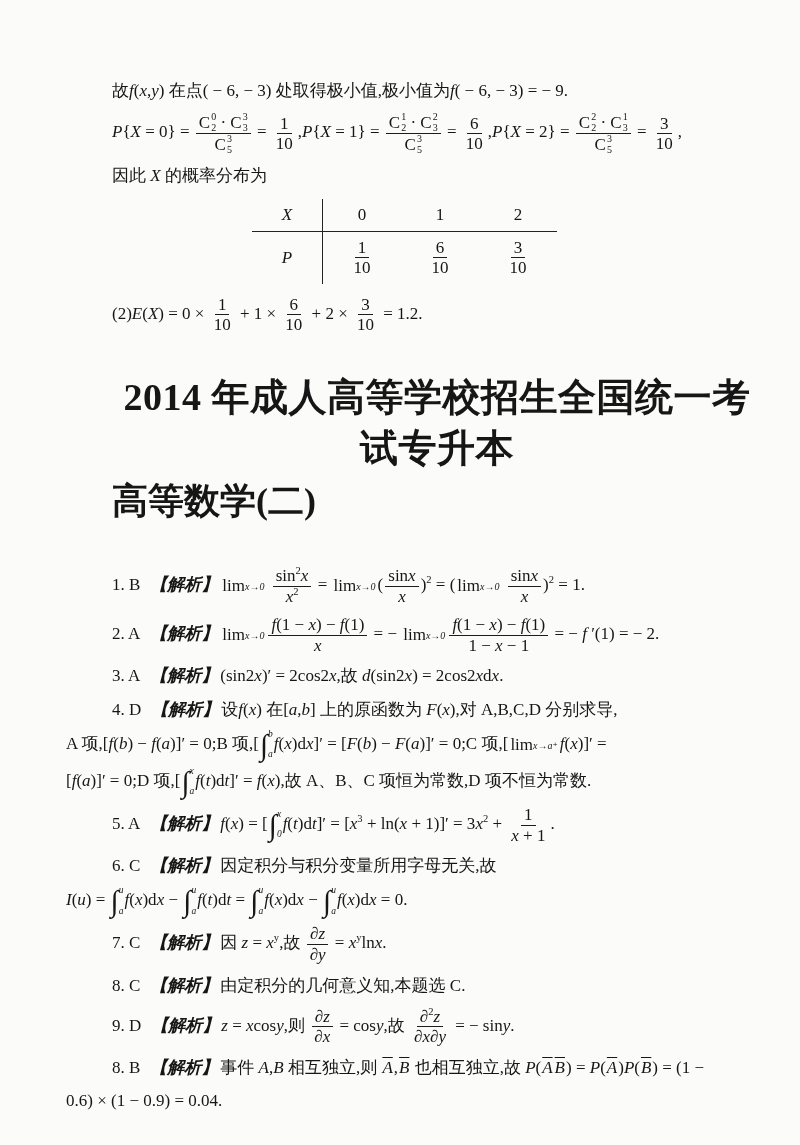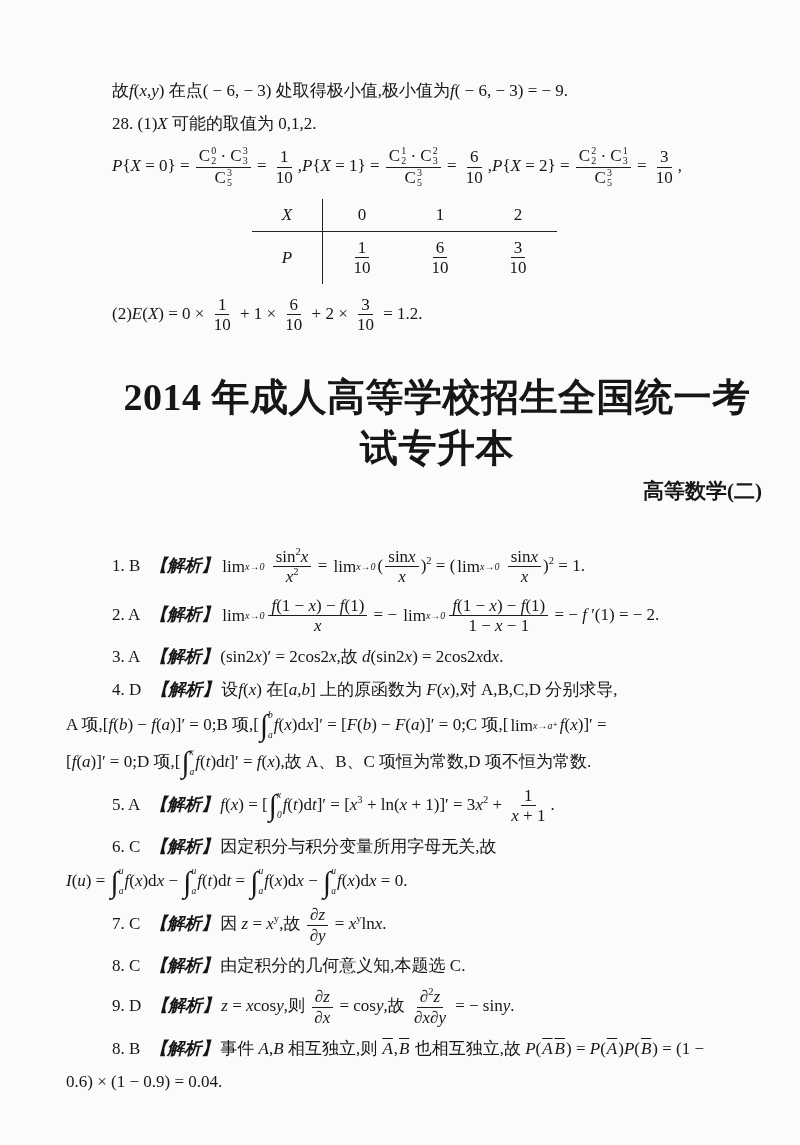--- a/index.html
+++ b/index.html
@@ -40,37 +40,36 @@
   
   .dist-table{display:inline-block;margin:2px 0 10px 140px;text-align:center;}
   .trow{display:flex;align-items:center;}
   .trow-top{border-bottom:1.5px solid #232323;}
   .tcell{width:78px;display:flex;justify-content:center;align-items:center;padding:3px 0;}
   .tlabel{width:70px;border-right:1.5px solid #232323;font-style:italic;align-self:stretch;}
   .trow-top .tcell{min-height:26px;}
   .trow-bot .tcell{min-height:46px;}
   
   .title1{font-weight:bold;font-size:38px;text-align:center;margin:36px 0 4px 0;line-height:1.35;letter-spacing:0.5px;}
-  .title2{font-weight:bold;font-size:21px;text-align:right;margin:0 0 40px 0;line-height:1.3;}
+  .title2{font-weight:bold;font-size:36px;text-align:left;margin:0 0 40px 0;line-height:1.3;}
   
   .section{font-family:"Liberation Sans","DejaVu Sans",sans-serif;font-weight:bold;font-size:16px;margin:0 0 12px 2px;}
   
   .answer{margin:0 0 7px 0;}
   .answer .first{line-height:1.55;}
   .alabel{margin-right:10px;}
   .marker{font-weight:bold;margin-right:2px;font-style:italic;}
   .cont{margin-left:-46px;margin-bottom:7px;line-height:1.55;}
 </style>
 </head>
 <body>
 
 <div class="page">
 
   <div class="line">故<i>f</i>(<i>x</i>,<i>y</i>) 在点( − 6, − 3) 处取得极小值,极小值为<i>f</i>( − 6, − 3) = − 9.</div>
-  <div class="line">28. (1)<i>X</i> 可能的取值为 0,1,2.</div>
   <div class="line"><i>P</i>{<i>X</i> = 0} = <span class="frac">
         <span class="num"><span class="csub">
             <span class="cbase">C</span>
             <span class="ccol">
               <span>0</span>
               <span>2</span>
             </span>
           </span> · <span class="csub">
             <span class="cbase">C</span>
             <span class="ccol">
@@ -130,20 +129,21 @@
             <span class="cbase">C</span>
             <span class="ccol">
               <span>3</span>
               <span>5</span>
             </span>
           </span></span>
       </span> = <span class="frac">
         <span class="num">3</span>
         <span class="den">10</span>
       </span>,</div>
+  <div class="line">因此 <i>X</i> 的概率分布为</div>
 
   <div class="dist-table">
     <div class="trow trow-top">
       <span class="tcell tlabel">X</span>
       <span class="tcell">0</span>
       <span class="tcell">1</span>
       <span class="tcell">2</span>
     </div>
     <div class="trow trow-bot">
       <span class="tcell tlabel">P</span>

